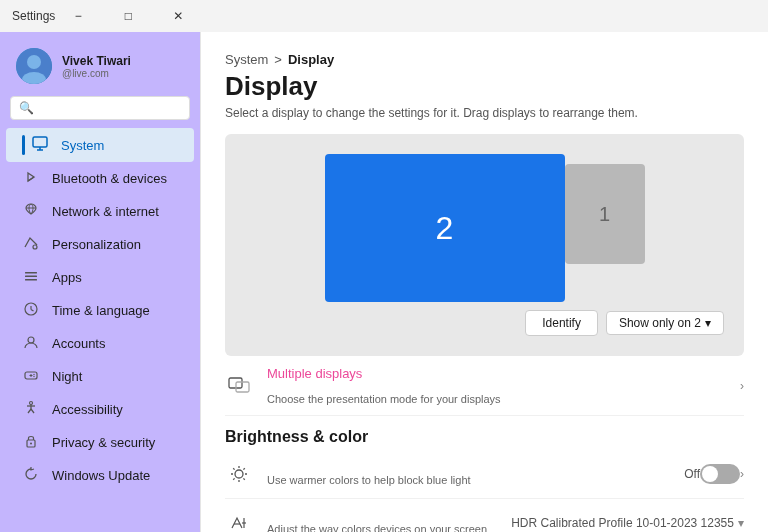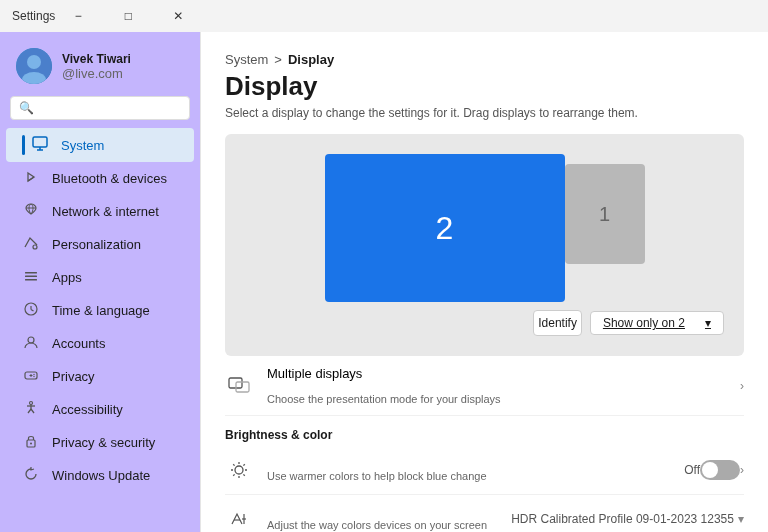--- a/index.html
+++ b/index.html
@@ -67,21 +67,21 @@
       align-items: center;
       justify-content: center;
       color: white;
       font-size: 14px;
       font-weight: bold;
       overflow: hidden;
       flex-shrink: 0;
     }
     .user-info { display: flex; flex-direction: column; }
     .user-name { font-size: 12px; font-weight: 600; color: #1a1a1a; }
-    .user-email { font-size: 13px; color: #666; }
+    .user-email { font-size: 10px; color: #666; }
     .search-box {
       margin: 0 10px 8px;
       display: flex;
       align-items: center;
       background: white;
       border: 1px solid #ddd;
       border-radius: 4px;
       padding: 4px 8px;
       gap: 6px;
     }
@@ -189,60 +189,59 @@
     }
     
     .display-actions {
       display: flex;
       align-items: center;
       gap: 8px;
       align-self: flex-end;
       margin-top: 8px;
     }
     .btn {
-      padding: 5px 4px;
+      padding: 5px 16px;
       border-radius: 4px;
       font-size: 12px;
       cursor: pointer;
       border: 1px solid #ccc;
       background: white;
       color: #1a1a1a;
     }
     .btn-dropdown {
       display: flex;
       align-items: center;
-      gap: 20px;
+      gap: 4px;
       padding: 4px 12px;
       border-radius: 4px;
       font-size: 12px;
       cursor: pointer;
       border: 1px solid #ccc;
       background: white;
       color: #1a1a1a;
-      text-decoration: underline;
     }
     .section-row {
       display: flex;
       align-items: center;
       padding: 10px 0;
       border-bottom: 1px solid #f0f0f0;
       gap: 14px;
     }
     .section-icon {
       width: 28px;
       height: 28px;
       display: flex;
       align-items: center;
       justify-content: center;
       font-size: 16px;
       color: #555;
       flex-shrink: 0;
     }
     .section-text { flex: 1; }
-    .section-label { font-size: 13px; color: #000000; }
+    .section-label { font-size: 13px; color: #ec4899; }
     .section-desc { font-size: 11px; color: #666; margin-top: 12px; }
     .section-action {
       display: flex;
       align-items: center;
       font-size: 12px;
       color: #333;
     }
     .chevron { font-size: 12px; color: #888; }
     .toggle {
       width: 40px;
@@ -255,21 +254,21 @@
     .toggle-thumb {
       width: 16px;
       height: 16px;
       background: white;
       border-radius: 50%;
       position: absolute;
       top: 2px;
     }
     .toggle-thumb-off { left: 2px; }
     .section-title {
-      font-size: 12px;
+      font-size: 16px;
       font-weight: 600;
       color: #1a1a1a;
       padding: 12px 0 4px;
     }
     .value-text { font-size: 12px; color: #555; }
     .profile-value { font-size: 12px; color: #555; }
     .dropdown-val {
       display: flex;
       align-items: center;
       gap: 4px;
@@ -391,21 +390,21 @@
     <div class="nav-item">
       <span class="nav-icon">
         <svg width="16" height="16" viewBox="0 0 16 16" fill="none">
           <rect x="2" y="5" width="12" height="7" rx="2" stroke="#555" stroke-width="1.2" fill="none"></rect>
           <line x1="8" y1="7" x2="8" y2="10" stroke="#555" stroke-width="1"></line>
           <line x1="6.5" y1="8.5" x2="9.5" y2="8.5" stroke="#555" stroke-width="1"></line>
           <circle cx="11" cy="7.5" r="0.7" fill="#555"></circle>
           <circle cx="11" cy="9.5" r="0.7" fill="#555"></circle>
         </svg>
       </span>
-      <span>Privacy</span>
+      <span>Night</span>
     </div>
 
     <div class="nav-item">
       <span class="nav-icon">
         <svg width="16" height="16" viewBox="0 0 16 16" fill="none">
           <circle cx="8" cy="3" r="1.5" stroke="#555" stroke-width="1.2" fill="none"></circle>
           <line x1="8" y1="4.5" x2="8" y2="9" stroke="#555" stroke-width="1.3"></line>
           <line x1="4" y1="6" x2="12" y2="6" stroke="#555" stroke-width="1.3"></line>
           <line x1="8" y1="9" x2="5" y2="13" stroke="#555" stroke-width="1.3"></line>
           <line x1="8" y1="9" x2="11" y2="13" stroke="#555" stroke-width="1.3"></line>
@@ -501,21 +500,21 @@
           <line x1="10" y1="16" x2="10" y2="18" stroke="#555" stroke-width="1.3"></line>
           <line x1="2" y1="10" x2="4" y2="10" stroke="#555" stroke-width="1.3"></line>
           <line x1="16" y1="10" x2="18" y2="10" stroke="#555" stroke-width="1.3"></line>
           <line x1="4.2" y1="4.2" x2="5.6" y2="5.6" stroke="#555" stroke-width="1.3"></line>
           <line x1="14.4" y1="14.4" x2="15.8" y2="15.8" stroke="#555" stroke-width="1.3"></line>
           <line x1="15.8" y1="4.2" x2="14.4" y2="5.6" stroke="#555" stroke-width="1.3"></line>
           <line x1="5.6" y1="14.4" x2="4.2" y2="15.8" stroke="#555" stroke-width="1.3"></line>
         </svg>
       </div>
       <div class="section-text">
-        <div class="section-desc">Use warmer colors to help block blue change</div>
+        <div class="section-desc">Use warmer colors to help block blue light</div>
       </div>
       <div class="section-action">
         <span class="value-text">Off</span>
         <div class="toggle toggle-off">
           <div class="toggle-thumb toggle-thumb-off"></div>
         </div>
         <span class="chevron">›</span>
       </div>
     </div>
 
@@ -525,19 +524,19 @@
           <path d="M3 15 L8 5 L13 15" stroke="#555" stroke-width="1.2" fill="none"></path>
           <line x1="5" y1="11" x2="11" y2="11" stroke="#555" stroke-width="1.2"></line>
           <line x1="15" y1="5" x2="15" y2="15" stroke="#555" stroke-width="1.2"></line>
           <line x1="13" y1="10" x2="17" y2="10" stroke="#555" stroke-width="1.2"></line>
         </svg>
       </div>
       <div class="section-text">
         <div class="section-desc">Adjust the way colors devices on your screen</div>
       </div>
       <div class="section-action dropdown-val">
-        <span class="profile-value">HDR Calibrated Profile 09-01-2023 12355</span>
+        <span class="profile-value">HDR Calibrated Profile 10-01-2023 12355</span>
         <span class="chevron">▾</span>
       </div>
     </div>
 
   </div>
 </div>
 
 </body></html>

